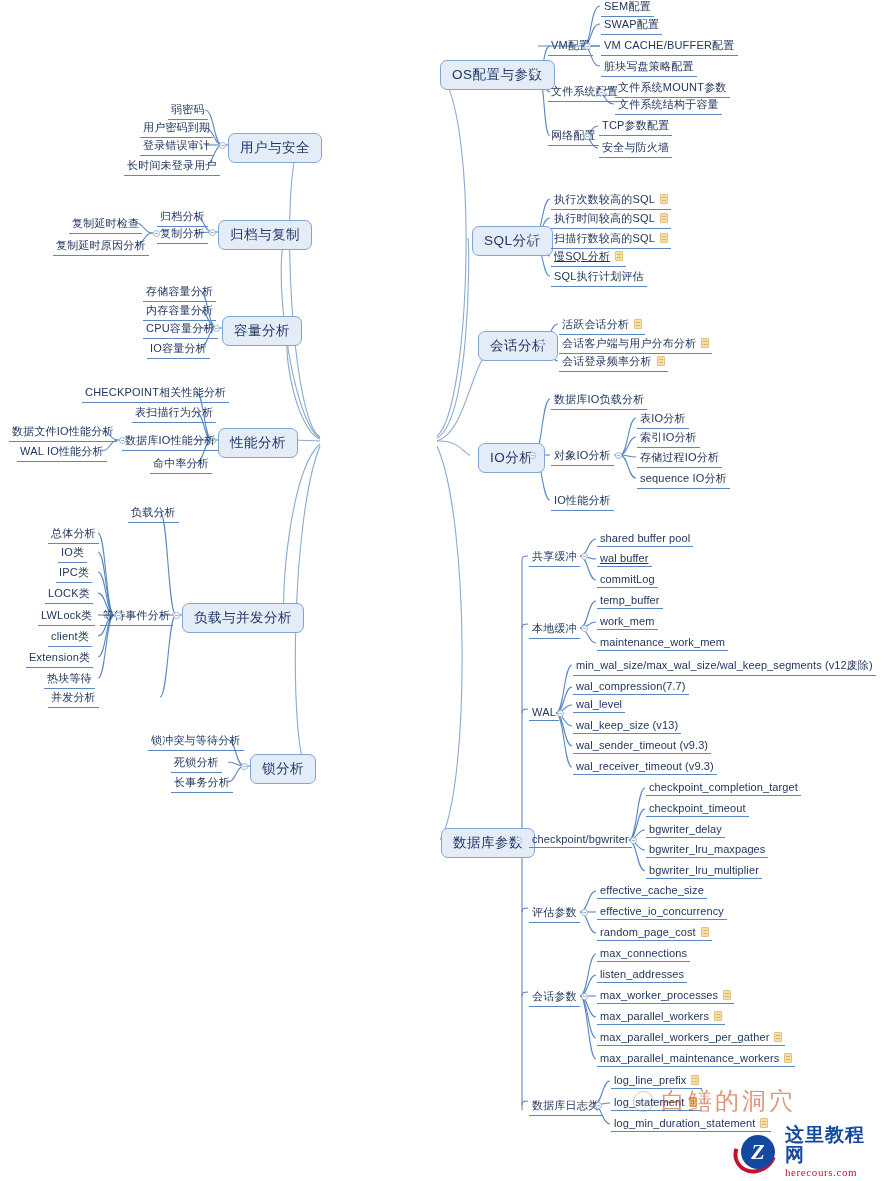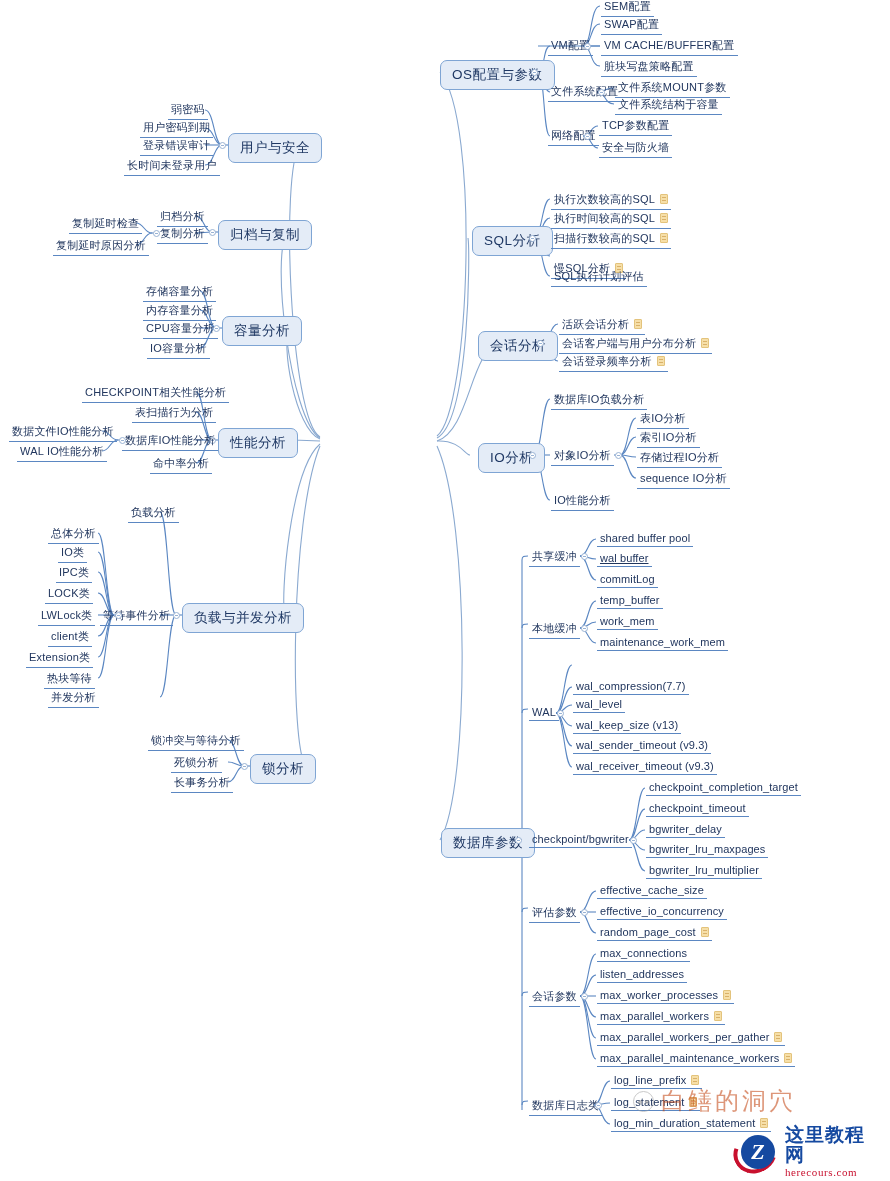--- a/index.html
+++ b/index.html
@@ -382,21 +382,21 @@
   <div class="dot" style="left:529px; top:235px;"></div>
   <div class="node leaf" style="left:551px; top:191px;">
     <span>执行次数较高的SQL</span><span class="note-icon"></span>
   </div>
   <div class="node leaf" style="left:551px; top:210px;">
     <span>执行时间较高的SQL</span><span class="note-icon"></span>
   </div>
   <div class="node leaf" style="left:551px; top:230px;">
     <span>扫描行数较高的SQL</span><span class="note-icon"></span>
   </div>
-  <div class="node leaf" style="left:551px; top:260px;">
+  <div class="node leaf" style="left:551px; top:248px;text-decoration:underline;">
     <span>慢SQL分析</span><span class="note-icon"></span>
   </div>
   <div class="node leaf" style="left:551px; top:268px;">SQL执行计划评估</div>
 
   <div class="node branch" style="left:478px; top:331px;">会话分析</div>
   <div class="dot" style="left:537px; top:340px;"></div>
   <div class="node leaf" style="left:559px; top:316px;">
     <span>活跃会话分析</span><span class="note-icon"></span>
   </div>
   <div class="node leaf" style="left:559px; top:335px;">
@@ -427,20 +427,21 @@
   <div class="node leaf en" style="left:597px; top:572px;">commitLog</div>
 
   <div class="node leaf" style="left:529px; top:620px;">本地缓冲</div>
   <div class="dot" style="left:581px; top:625px;"></div>
   <div class="node leaf en" style="left:597px; top:593px;">temp_buffer</div>
   <div class="node leaf en" style="left:597px; top:614px;">work_mem</div>
   <div class="node leaf en" style="left:597px; top:635px;">maintenance_work_mem</div>
 
   <div class="node leaf" style="left:529px; top:705px;">WAL</div>
   <div class="dot" style="left:557px; top:710px;"></div>
+  <div class="node leaf en" style="left:573px; top:657px;">min_wal_size/max_wal_size/wal_keep_segments (v12废除)</div>
   <div class="node leaf en" style="left:573px; top:679px;">wal_compression(7.7)</div>
   <div class="node leaf en" style="left:573px; top:697px;">wal_level</div>
   <div class="node leaf en" style="left:573px; top:718px;">wal_keep_size  (v13)</div>
   <div class="node leaf en" style="left:573px; top:738px;">wal_sender_timeout (v9.3)</div>
   <div class="node leaf en" style="left:573px; top:759px;">wal_receiver_timeout (v9.3)</div>
 
   <div class="node leaf en" style="left:529px; top:832px;">checkpoint/bgwriter</div>
   <div class="dot" style="left:630px; top:837px;"></div>
   <div class="node leaf en" style="left:646px; top:780px;">checkpoint_completion_target</div>
   <div class="node leaf en" style="left:646px; top:801px;">checkpoint_timeout</div>

